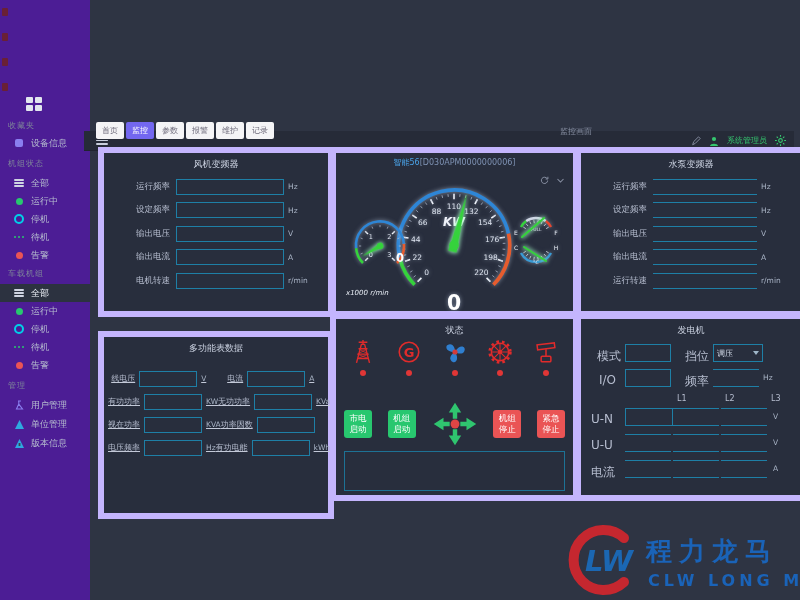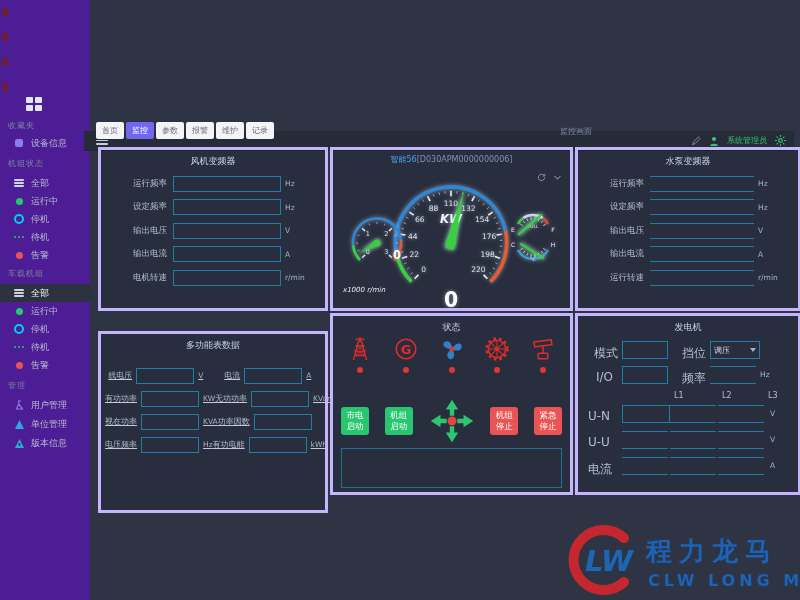--- a/index.html
+++ b/index.html
@@ -29,21 +29,21 @@
   .burger i{height:1.7px;background:#c9cfdd;border-radius:1px;}
   .tb-right{position:absolute;right:8px;top:0;height:19px;display:flex;align-items:center;gap:8px;}
   .tb-user{font-size:8px;color:#35c66f;}
   
   .tabs{position:absolute;left:96px;top:122px;display:flex;gap:2px;}
   .tab{height:17px;line-height:17px;padding:0 6px;font-size:8px;background:#f4f4f6;color:#6e6b7b;
        border-radius:2px;cursor:pointer;white-space:nowrap;}
   .tab.active{background:#7367f0;color:#fff;}
   .page-label{position:absolute;left:560px;top:126px;font-size:8px;color:#8a92a5;}
   
-  .panel{position:absolute;border:3px solid #c4b5fd;background:rgba(18,24,38,.18);}
+  .panel{position:absolute;border:6px solid #c4b5fd;background:rgba(18,24,38,.18);}
   .p-title{position:absolute;top:5px;left:0;right:0;text-align:center;font-size:9px;color:#ccd3e2;}
   .rows{position:absolute;left:0;right:0;top:22px;}
   .frow{display:flex;align-items:center;height:23.5px;padding:0 8px;}
   .frow .lab{width:58px;text-align:right;font-size:8.5px;color:#b6bdcf;padding-right:6px;white-space:nowrap;}
   .fld{flex:1;height:14px;border:1px solid #1e7fa6;background:transparent;color:#dfe5f0;font-size:9px;padding:0 3px;min-width:0;}
   .fld.line{border-left:none;border-right:none;border-radius:0;}
   .unit{width:32px;font-size:7.5px;color:#a9b4c6;padding-left:4px;white-space:nowrap;}
   
   .mrow{display:flex;align-items:center;height:23px;padding:0 4px;text-decoration:underline;}
   .mrow .lab{width:44px;text-align:right;font-size:8px;color:#b6bdcf;padding-right:4px;white-space:nowrap;}

